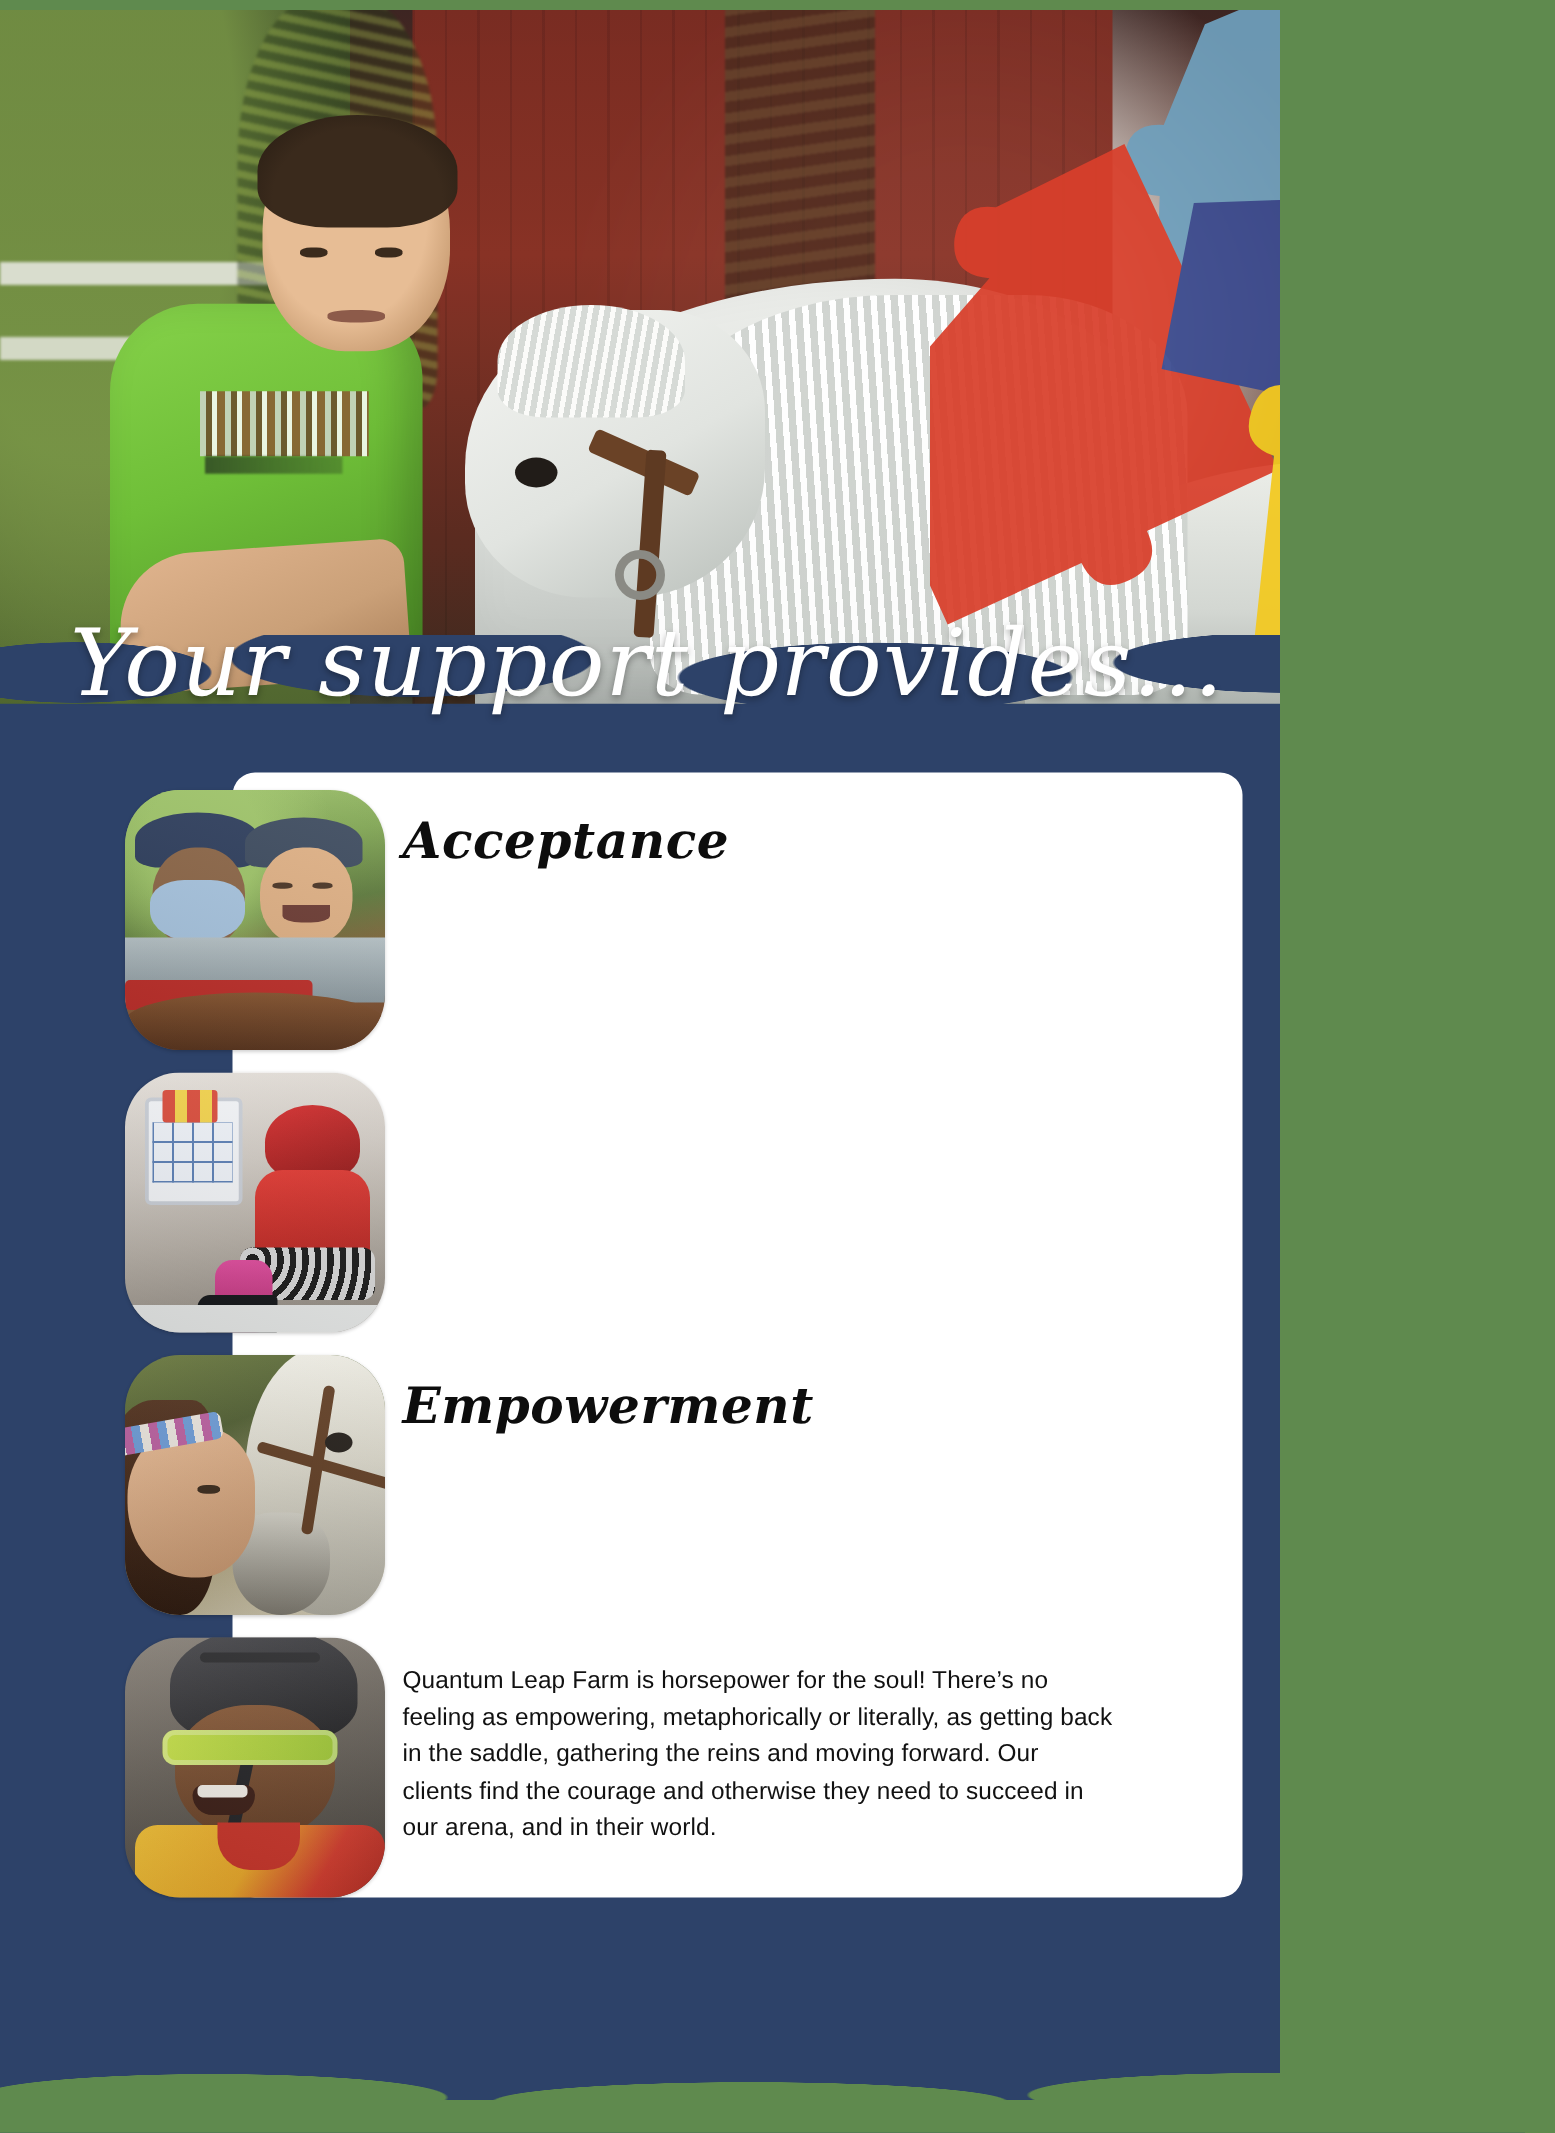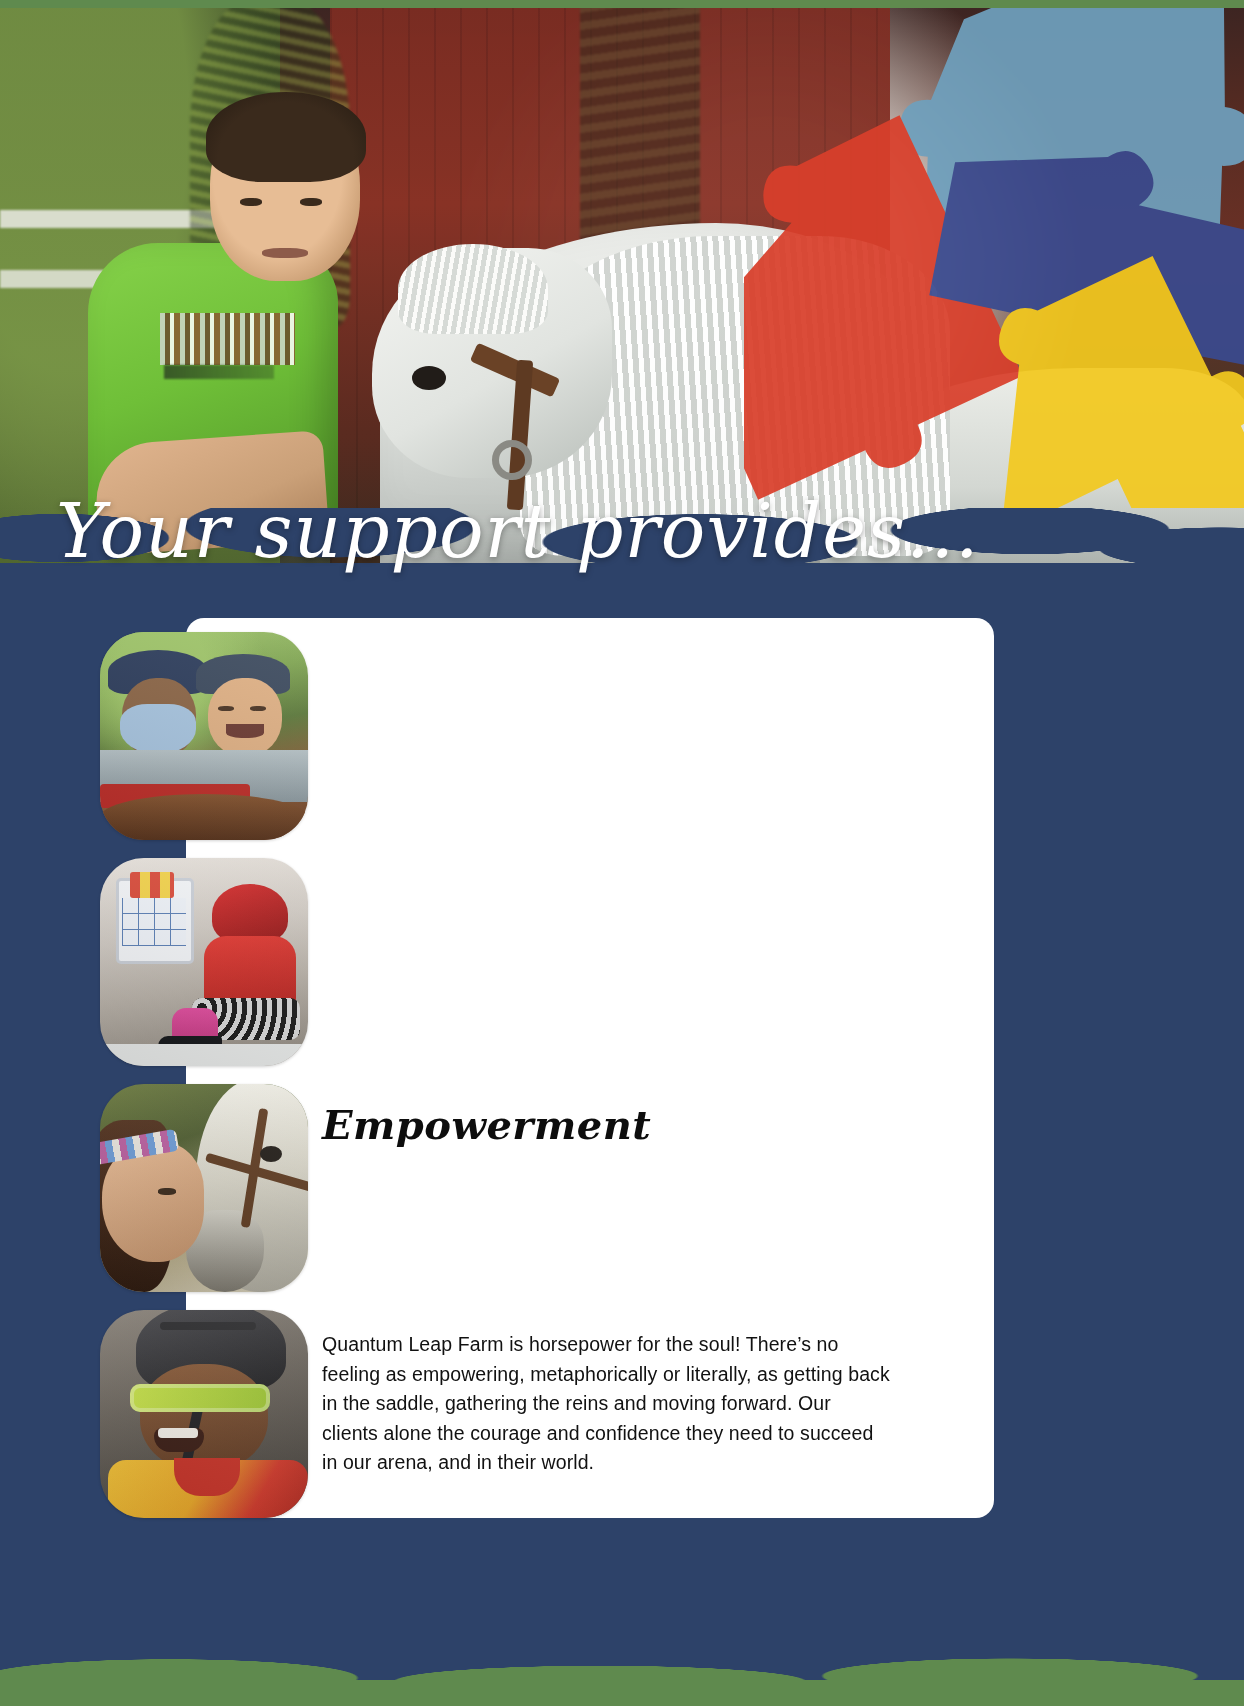--- a/index.html
+++ b/index.html
@@ -13,21 +13,21 @@
   
   .page {
     position: relative;
     width: 1244px; height: 1706px;
     background: #5f8a4e;
     overflow: hidden;
   }
   .page-inner {
     position: absolute;
     left: 0; top: 8px;
-    width: 1244px; height: 1680px;
+    width: 1024px; height: 1680px;
     background: #2d4269;
     overflow: hidden;
   }
 
   
   .hero {
     position: absolute;
     left: 0; top: 0;
     width: 1244px; height: 560px;
     overflow: hidden;
@@ -453,20 +453,21 @@
               <div class="child-face"></div>
             <div class="child-eye1"></div>
               <div class="child-eye2"></div>
               <div class="child-smile"></div>
             <div class="shirt"></div>
               <div class="red"></div>
               <div class="horse"></div>
           </div>
         </div>
         <div class="text" style="top:20px;">
+          <h2>Acceptance</h2>
         </div>
       </div>
 
       <div class="row" style="top:240px;">
         <div class="thumb t2" style="top:0;">
           <div class="ph">
             <div class="board"></div>
               <div class="board-grid"></div>
               <div class="cards"></div>
             <div class="helmet"></div>
@@ -508,19 +509,19 @@
             <div class="face"></div>
               <div class="strap"></div>
             <div class="glasses"></div>
               <div class="mouth"></div>
               <div class="teeth"></div>
             <div class="jacket"></div>
               <div class="collar"></div>
           </div>
         </div>
         <div class="text" style="top:20px;">
-          <p>Quantum Leap Farm is horsepower for the soul! There’s no feeling as empowering, metaphorically or literally, as getting back in the saddle, gathering the reins and moving forward. Our clients alone the courage and confidence they need to succeed in our arena, and in their world.</p>
+          <p>Quantum Leap Farm is horsepower for the soul! There’s no feeling as empowering, metaphorically or literally, as getting back in the saddle, gathering the reins and moving forward. Our clients find the courage and otherwise they need to succeed in our arena, and in their world.</p>
         </div>
       </div>
 
     </div>
   </div>
 </div>
 
 </body></html>

